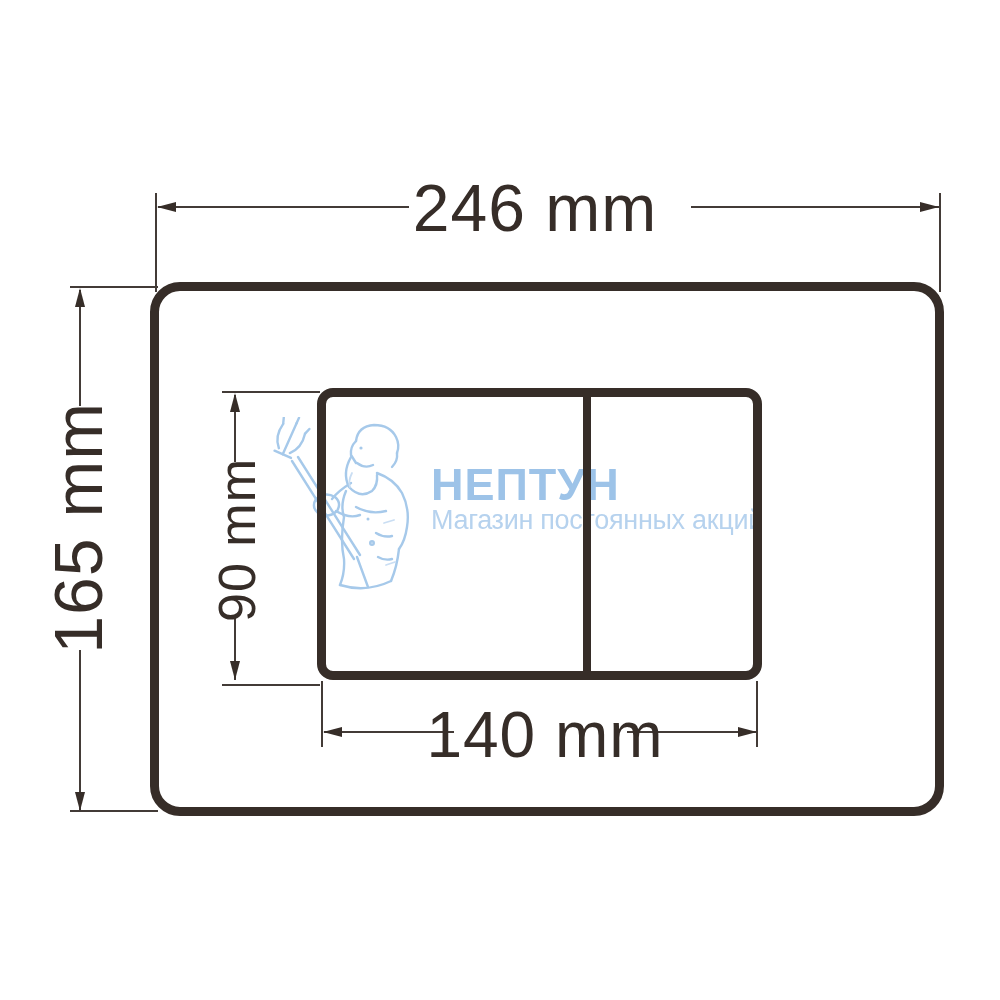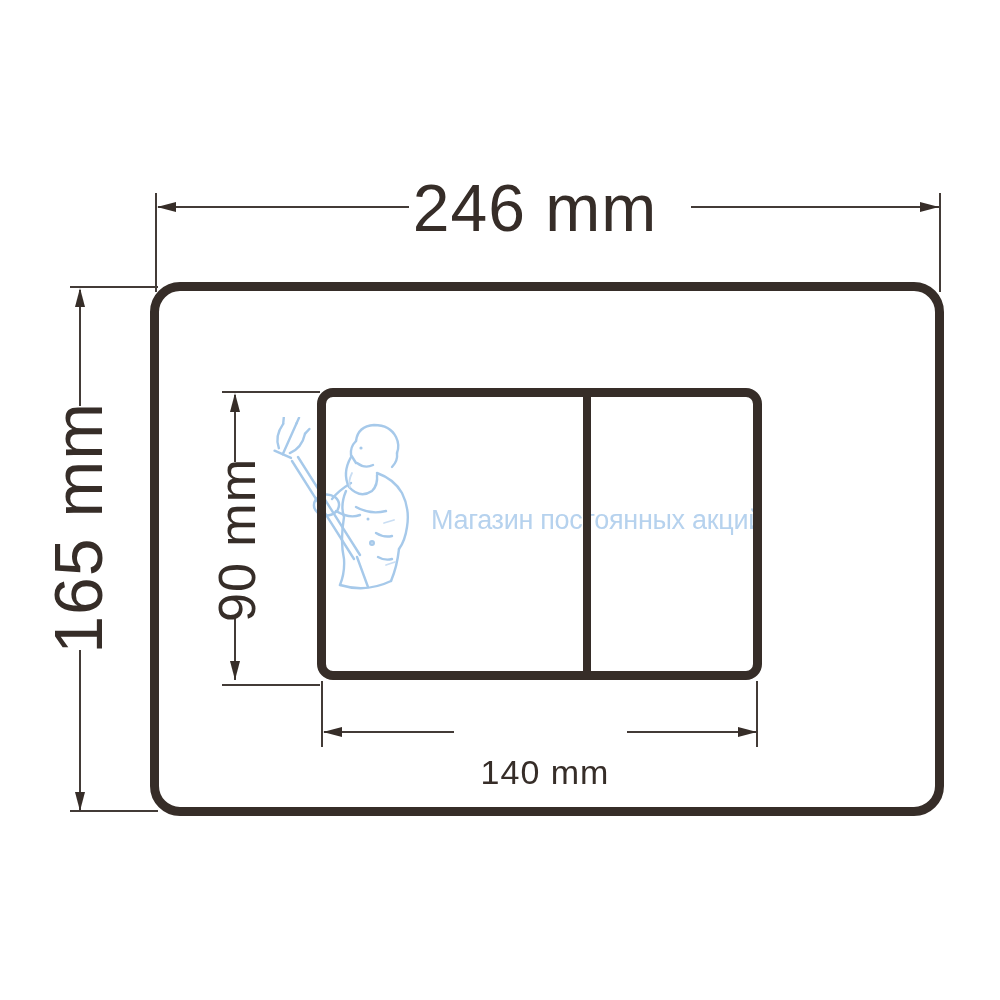--- a/index.html
+++ b/index.html
@@ -29,21 +29,21 @@
   .arr.up   {border-left:5px solid transparent;border-right:5px solid transparent;border-bottom:19px solid #362d28;}
   .arr.down {border-left:5px solid transparent;border-right:5px solid transparent;border-top:19px solid #362d28;}
   
   .dim-label{
     position:absolute;color:#362d28;white-space:nowrap;z-index:5;
     transform:translate(-50%,-50%);letter-spacing:1px;
   }
   .dim-label.vert{transform:translate(-50%,-50%) rotate(-90deg);}
   .lbl-246{left:535px;top:208px;font-size:66px;}
   .lbl-165{left:78px;top:528px;font-size:68px;}
-  .lbl-140{left:545px;top:772px;font-size:34px;}
+  .lbl-140{left:545px;top:735px;font-size:64px;}
   .lbl-90 {left:237px;top:540px;font-size:52px;}
   
   .wm-figure{position:absolute;left:256px;top:417px;width:162px;height:176px;z-index:1;}
   .wm-title{
     position:absolute;left:431px;top:459px;font-size:45px;font-weight:bold;
     color:#9dc3e8;letter-spacing:1px;z-index:1;white-space:nowrap;
   }
   .wm-subtitle{
     position:absolute;left:431px;top:505px;font-size:27px;
     color:#b6d2ee;letter-spacing:-0.3px;z-index:1;white-space:nowrap;
@@ -92,20 +92,21 @@
         <path d="M120 116 q8 5 16 3"></path>
         <path d="M122 140 q7 4 14 2"></path>
       </g>
       <g fill="none" stroke="#cadef3" stroke-width="1.8" stroke-linecap="round">
         <path d="M128 106 l10 -3"></path>
         <path d="M130 148 l9 -3"></path>
         <path d="M96 56 q-4 8 -2 14"></path>
       </g>
     </svg>
   </div>
+  <div class="wm-title">НЕПТУН</div>
   <div class="wm-subtitle">Магазин постоянных акций</div>
 
   <div class="plate"></div>
   <div class="button-panel"></div>
   <div class="button-divider"></div>
 
   <div>
     <div class="tline" style="left:155px;top:193px;width:2px;height:99px;"></div>
     <div class="tline" style="left:939px;top:193px;width:2px;height:99px;"></div>
     <div class="tline" style="left:158px;top:206px;width:251px;height:2px;"></div>

